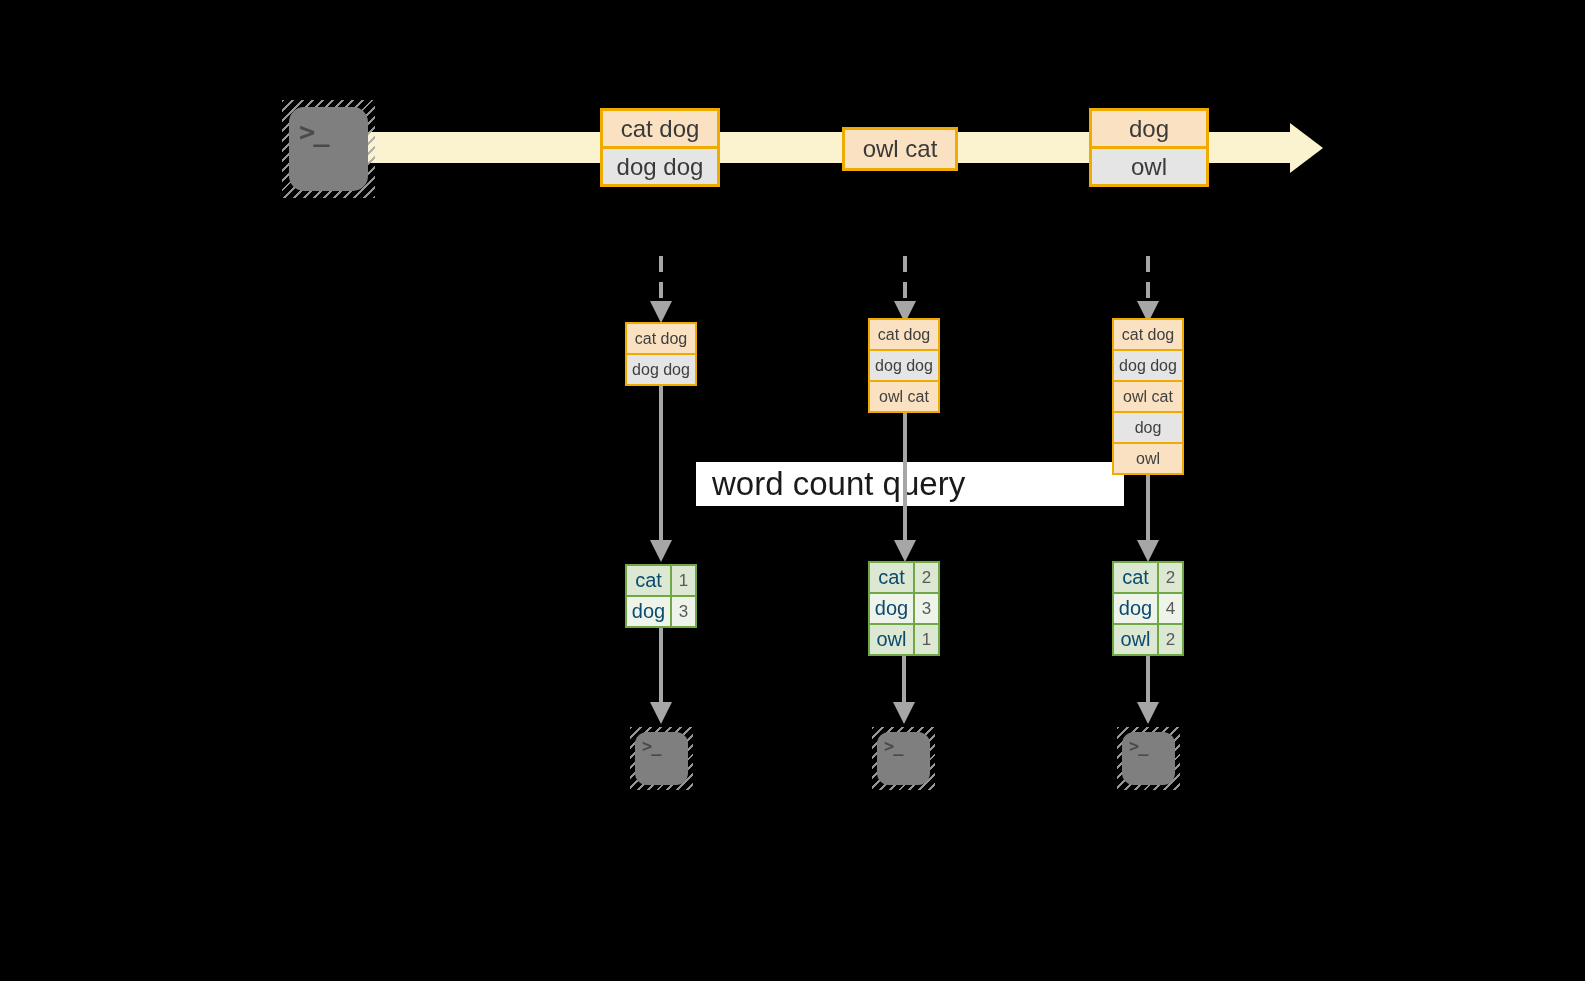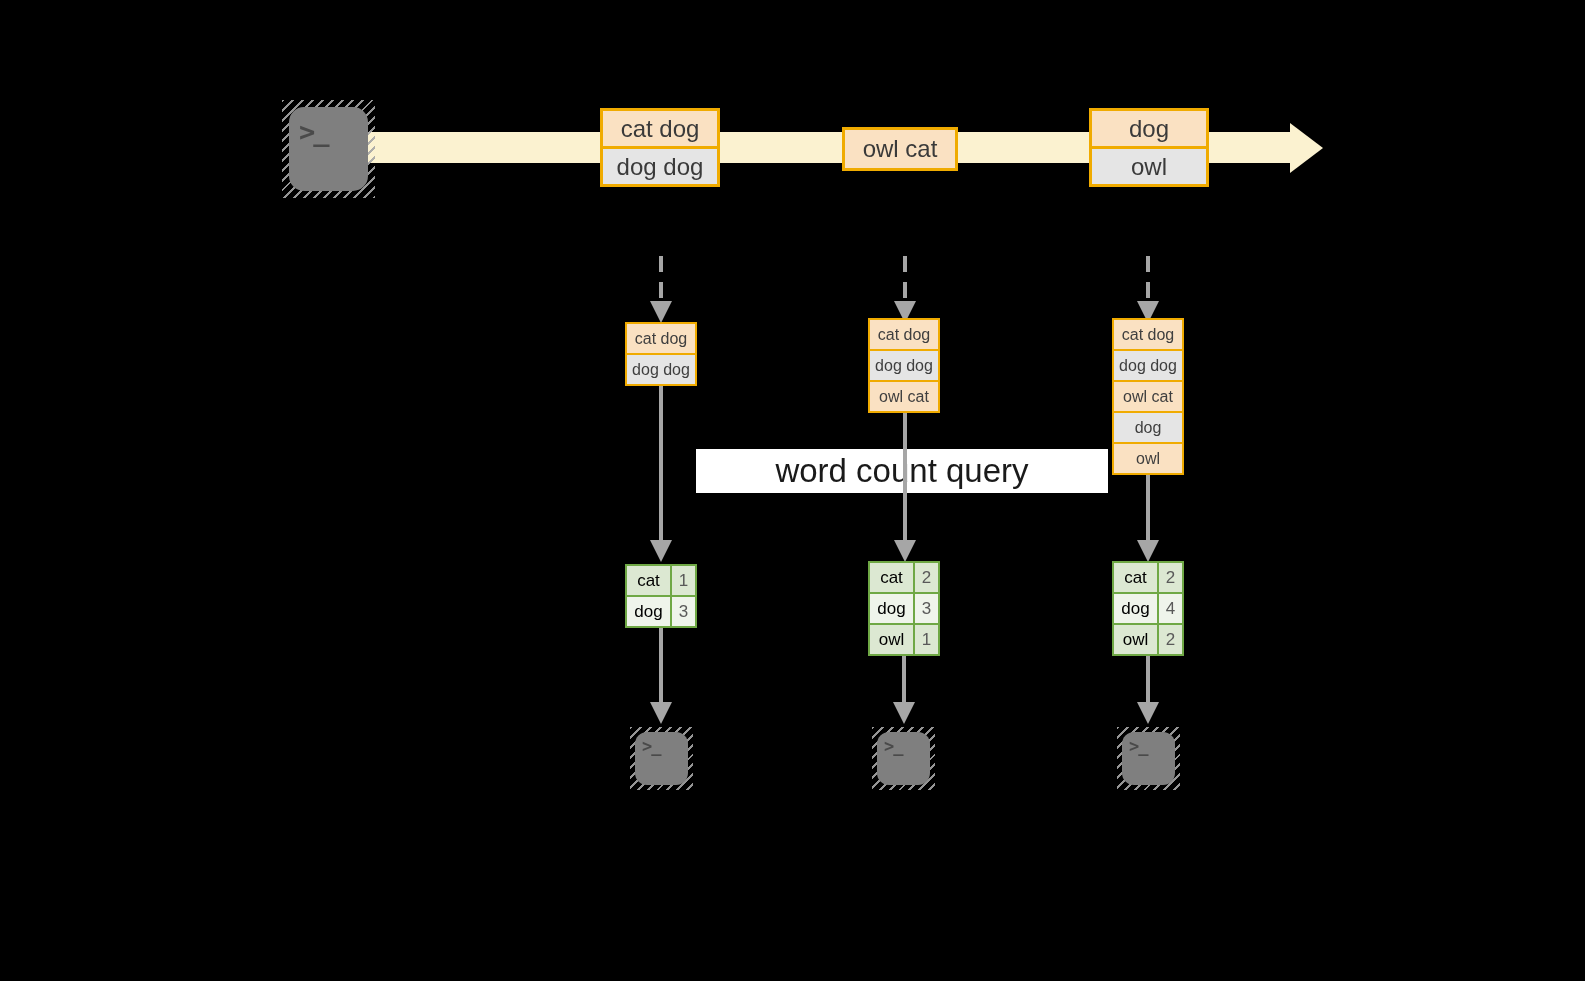--- a/index.html
+++ b/index.html
@@ -21,29 +21,29 @@
     font-size:16px;color:#3F3F3F;}
   .stack .srow + .srow{border-top:2px solid #F0AB00;}
   .fa{background:#FAE1C2;}
   .fb{background:#e5e5e5;}
   
   .shaft{position:absolute;width:4px;background:#A6A6A6;z-index:2;}
   .shaft.dashed{background:repeating-linear-gradient(to bottom,#A6A6A6 0 16px,transparent 16px 26px);}
   .ahead{position:absolute;width:0;height:0;z-index:2;
     border-left:11px solid transparent;border-right:11px solid transparent;border-top:22px solid #A6A6A6;}
   
-  .banner{position:absolute;left:696px;top:449px;width:412px;height:44px;background:#FFFFFF;z-index:1;
-    display:flex;align-items:center;justify-content:center;}
+  .banner{position:absolute;left:696px;top:462px;width:412px;height:44px;background:#FFFFFF;z-index:1;
+    display:flex;align-items:center;justify-content:flex-start;padding-left:16px;}
   .banner span{font-size:33px;color:#1A1A1A;}
   
   .wc{position:absolute;border:2px solid #6FA845;box-sizing:border-box;width:72px;z-index:3;}
   .wc .trow{display:flex;height:29px;}
   .wc .trow + .trow{border-top:2px solid #6FA845;}
   .wc .cw{width:43px;border-right:2px solid #6FA845;display:flex;align-items:center;justify-content:center;
-    font-size:17px;color:#000000;}
+    font-size:20px;color:#0c4a6e;}
   .wc .cc{flex:1;display:flex;align-items:center;justify-content:center;font-size:17px;color:#595959;}
   .ga{background:#DCE8D2;}
   .gb{background:#EFF4EB;}
   
   .term{position:absolute;z-index:3;
     background:repeating-linear-gradient(135deg,rgba(165,165,165,.9) 0 2px,transparent 2px 7px);}
   .term .term-body{position:absolute;background:#7F7F7F;}
   .term-lg .term-body{inset:7px;border-radius:15px;}
   .term-sm .term-body{inset:5px;border-radius:12px;}
   .term .term-glyph{position:absolute;color:#4A4A4A;font-family:"DejaVu Sans Mono",monospace;font-weight:bold;}

